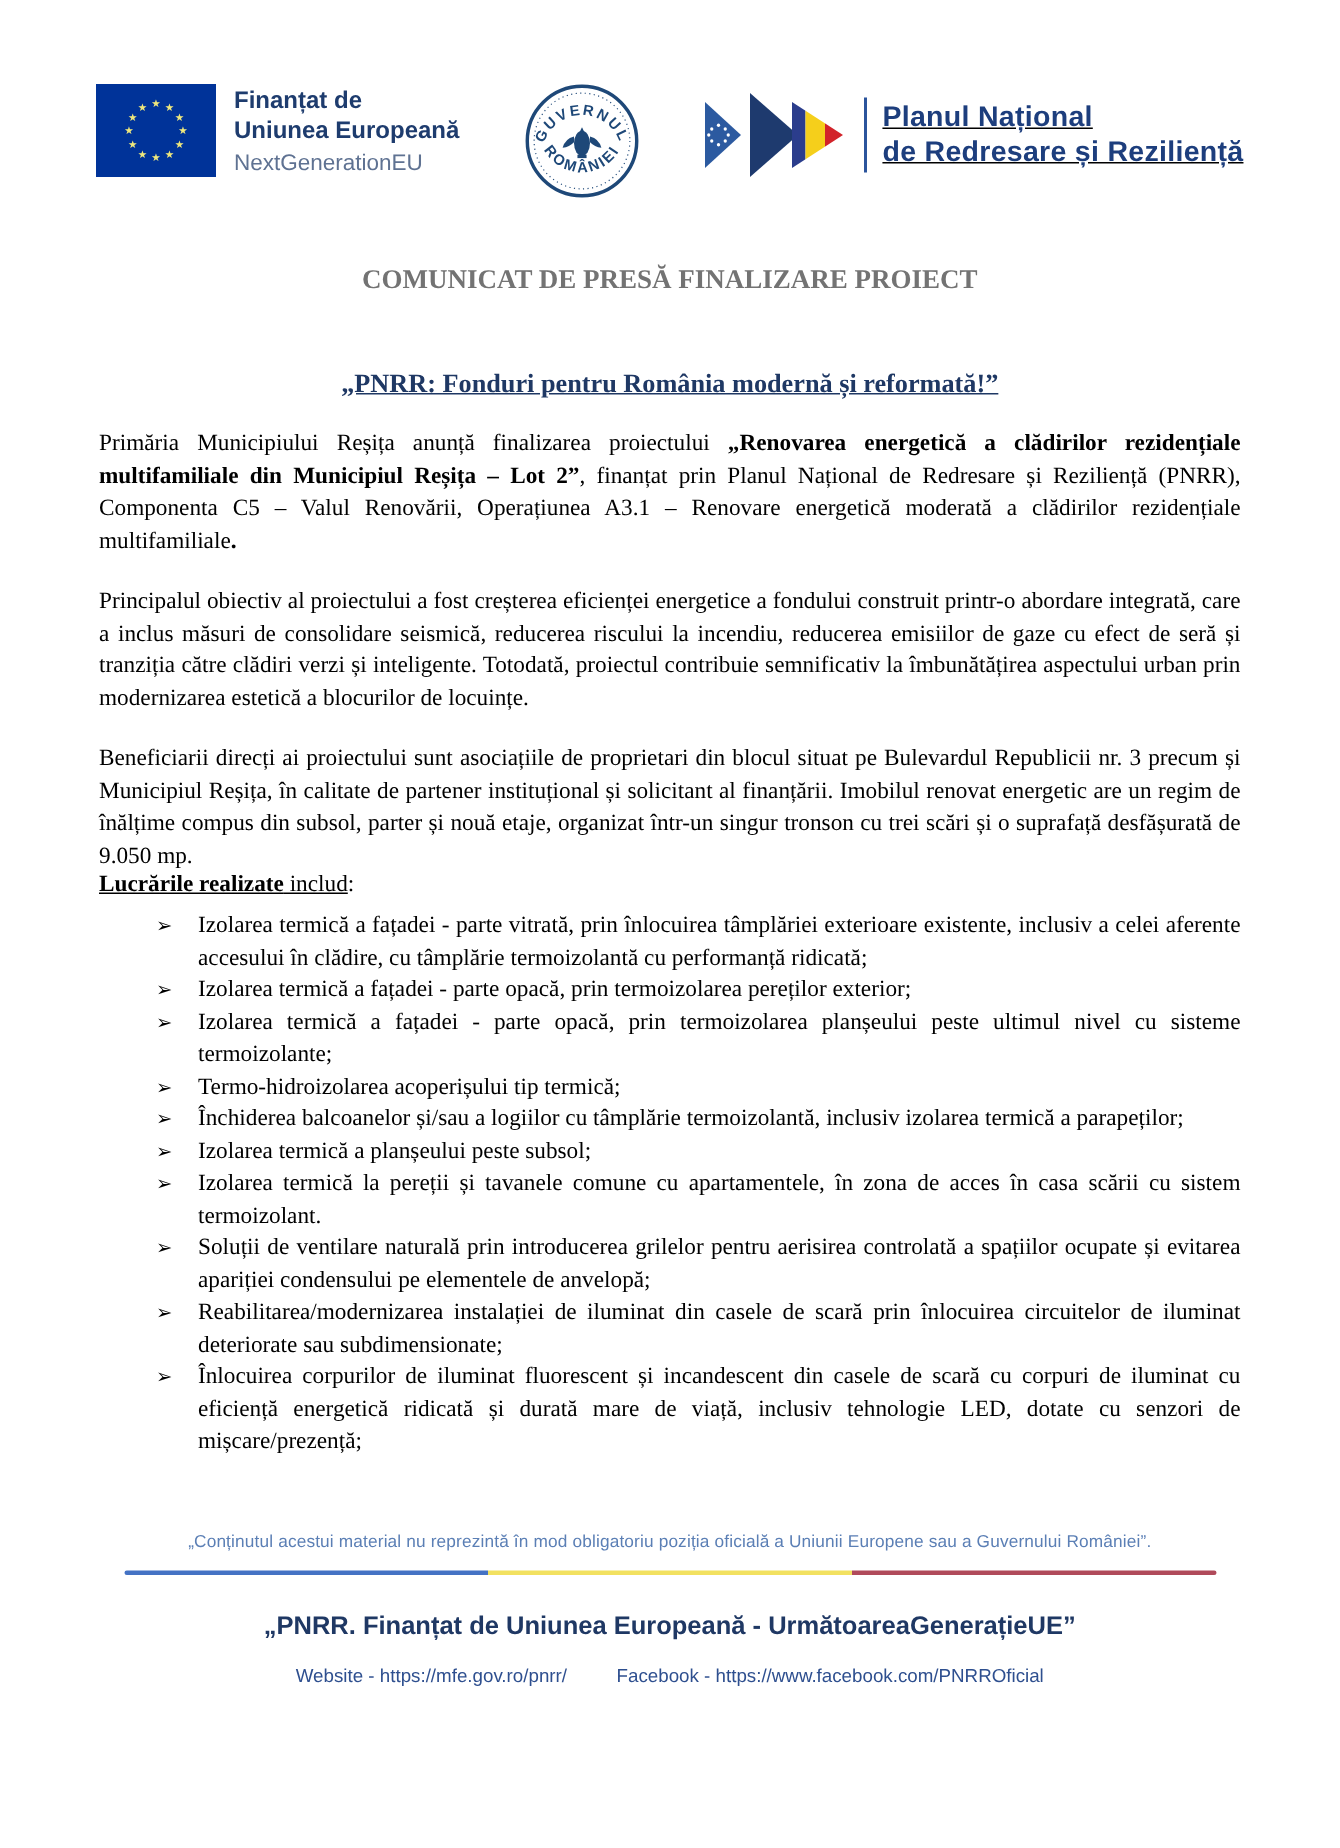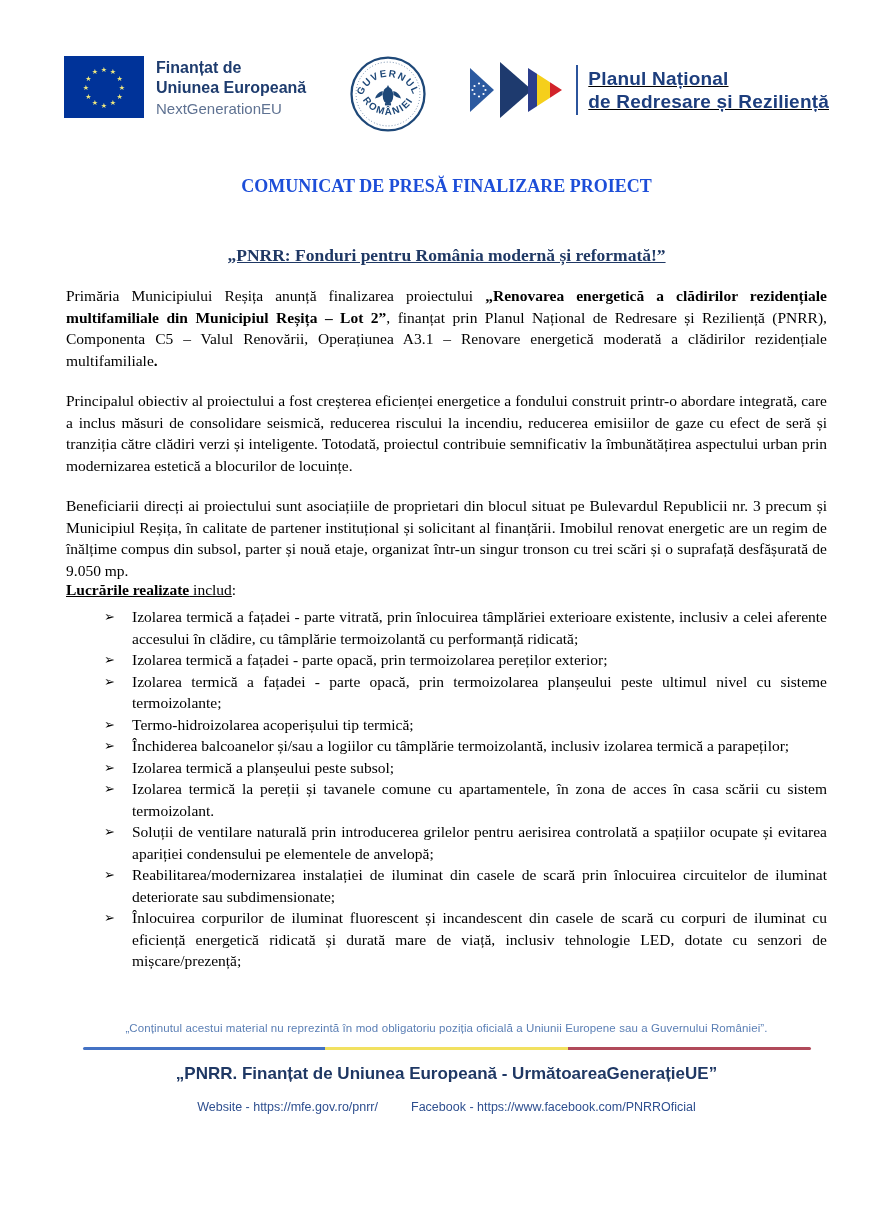--- a/index.html
+++ b/index.html
@@ -18,21 +18,21 @@
   .eu-text { font-family:"Liberation Sans", sans-serif; padding-top:2px; }
   .eu-text .l1, .eu-text .l2 { font-weight:bold; font-size:16px; line-height:20px; color:#1e3c6e; }
   .eu-text .l3 { font-size:15px; line-height:22px; color:#5f7292; }
   .gov-seal { width:76px; height:76px; margin-top:0px; }
   .pnrr-logo { display:flex; align-items:center; gap:10px; margin-top:6px;text-decoration:underline; }
   .pnrr-chevrons { width:96px; height:56px; }
   .pnrr-divider { width:2px; height:50px; background:#2b549c; }
   .pnrr-text { font-family:"Liberation Sans", sans-serif; font-weight:bold; color:#1d3e7d;
     font-size:19px; line-height:23px; letter-spacing:0.2px; }
   
-  .title { text-align:center; color:#1d4ed8; font-weight:bold; font-size:18px; margin-top:44px; }
+  .title { text-align:center; color:#737373; font-weight:bold; font-size:18px; margin-top:44px; }
   .subtitle { text-align:center; color:#1F3864; font-weight:bold; font-size:17.5px; margin-top:48px;text-decoration:underline; }
   
   .content { padding:0 66px; }
   .para { font-size:15.5px; line-height:21.5px; text-align:justify; margin-top:19px; }
   .b { font-weight:bold; }
   .list-heading { font-size:15.5px; }
   .list-heading .u { text-decoration:underline; }
   ul.works { list-style:none; margin-top:7px; padding-left:38px; }
   ul.works li {
     position:relative; padding-left:28px; font-size:15.5px; line-height:21.5px;
@@ -48,21 +48,21 @@
   }
   .tricolor {
     height:3px; width:728px; margin:13px auto 0 auto; border-radius:2px;
     background:linear-gradient(to right,
       #4472c4 0%, #4472c4 33.3%,
       #f2e160 33.3%, #f2e160 66.6%,
       #b04a5a 66.6%, #b04a5a 100%);
   }
   .motto {
     font-family:"Liberation Sans", sans-serif; font-weight:bold; font-size:17px;
-    color:#1F3864; margin-top:14px;
+    color:#1F3864; margin-top:24px;
   }
   .links {
     display:flex; justify-content:center; gap:33px; margin-top:16px;
     font-family:Liberation Sans, sans-serif; font-size:12.5px; color:#2e4f8f;
   }
   .links span { cursor:pointer; }
 </style>
 </head>
 <body>
 

